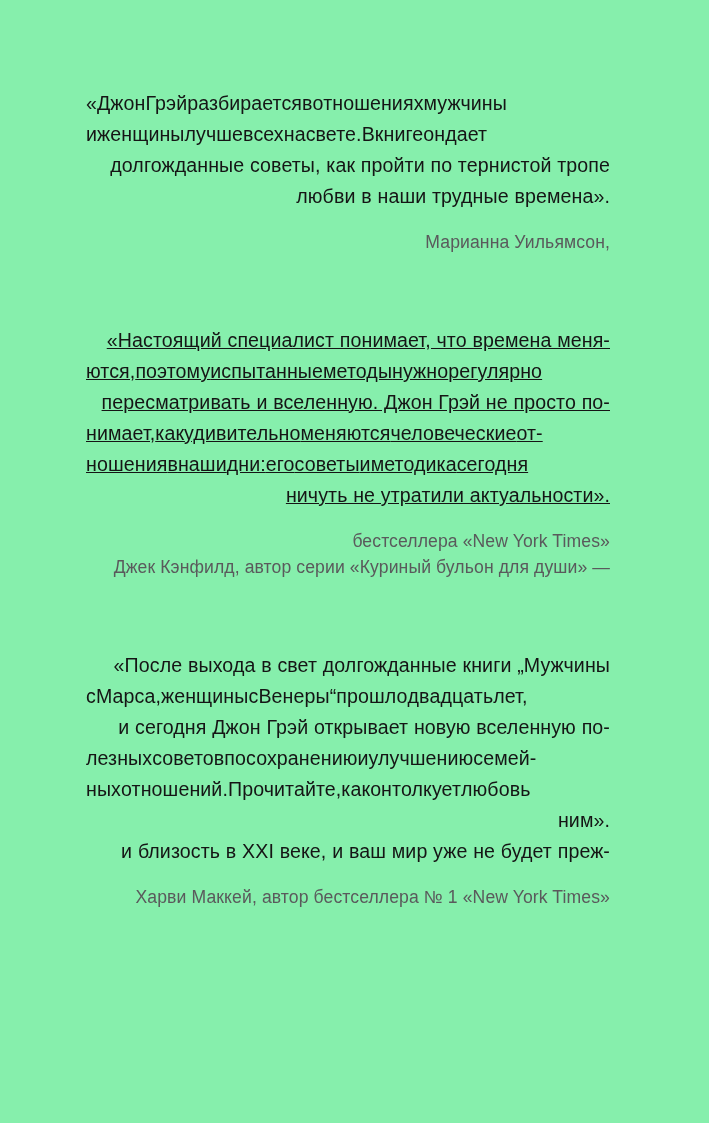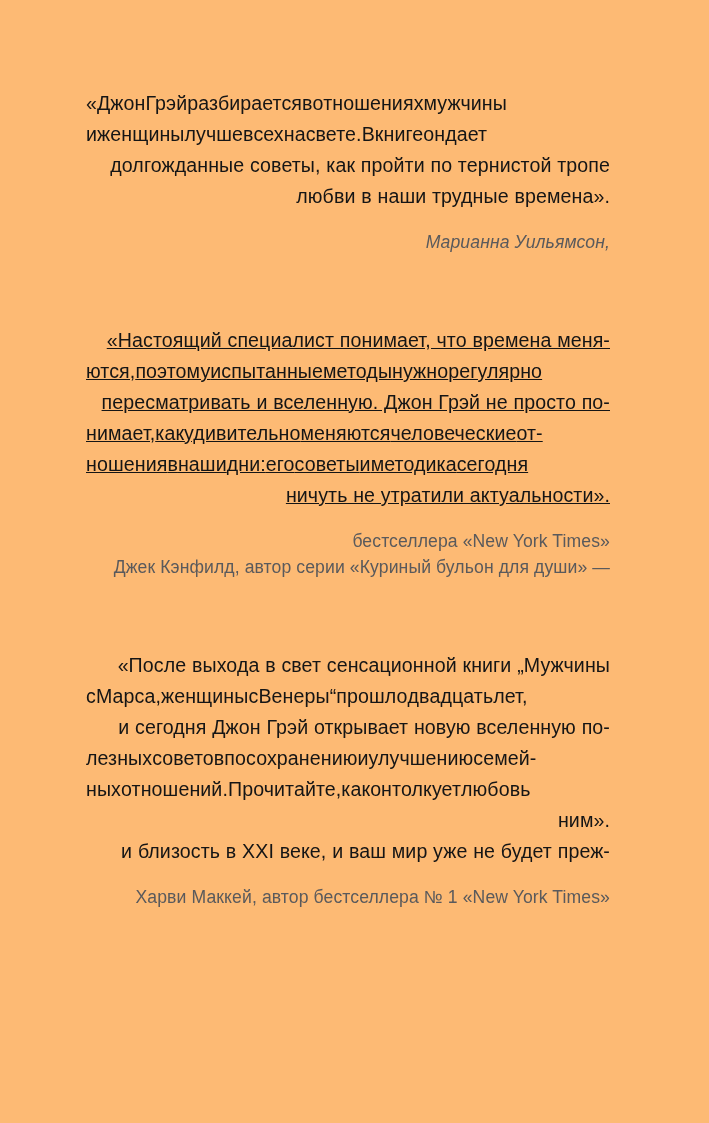--- a/index.html
+++ b/index.html
@@ -69,31 +69,31 @@
     text-align: right;
     letter-spacing: 0.1px;
   }
   .attribution .attr-line {
     display: block;
   }
 </style>
 </head>
 <body>
 
-<div class="page" style="background: #fdba74;">
+<div class="page" style="background: #86efac;">
   <div class="content">
 
     <div class="quote-block">
       <div class="quote-body" style="color: rgb(21, 21, 21);">
         <span class="jline">«Джон<span class="gap" style="display: inline-block; width: 0px;"> </span>Грэй<span class="gap" style="display: inline-block; width: 0px;"> </span>разбирается<span class="gap" style="display: inline-block; width: 0px;"> </span>в<span class="gap" style="display: inline-block; width: 0px;"> </span>отношениях<span class="gap" style="display: inline-block; width: 0px;"> </span>мужчины</span>
         <span class="jline">и<span class="gap" style="display: inline-block; width: 0px;"> </span>женщины<span class="gap" style="display: inline-block; width: 0px;"> </span>лучше<span class="gap" style="display: inline-block; width: 0px;"> </span>всех<span class="gap" style="display: inline-block; width: 0px;"> </span>на<span class="gap" style="display: inline-block; width: 0px;"> </span>свете.<span class="gap" style="display: inline-block; width: 0px;"> </span>В<span class="gap" style="display: inline-block; width: 0px;"> </span>книге<span class="gap" style="display: inline-block; width: 0px;"> </span>он<span class="gap" style="display: inline-block; width: 0px;"> </span>дает</span>
         <span class="jline-loose">долгожданные советы, как пройти по тернистой тропе</span>
         <span class="jline-loose last-line">любви в наши трудные времена».</span>
       </div>
-      <div class="attribution" style="color: rgb(90, 90, 92); font-style: italic;">
+      <div class="attribution" style="color: rgb(90, 90, 92);">
         <span class="attr-line">Марианна Уильямсон,</span>
       </div>
     </div>
 
     <div class="quote-block">
       <div class="quote-body" style="color: rgb(21, 21, 21); text-decoration: underline;">
         <span class="jline-loose">«Настоящий специалист понимает, что времена меня-</span>
         <span class="jline">ются,<span class="gap" style="display: inline-block; width: 0px;"> </span>поэтому<span class="gap" style="display: inline-block; width: 0px;"> </span>испытанные<span class="gap" style="display: inline-block; width: 0px;"> </span>методы<span class="gap" style="display: inline-block; width: 0px;"> </span>нужно<span class="gap" style="display: inline-block; width: 0px;"> </span>регулярно</span>
         <span class="jline-loose">пересматривать и вселенную. Джон Грэй не просто по-</span>
         <span class="jline">нимает,<span class="gap" style="display: inline-block; width: 0px;"> </span>как<span class="gap" style="display: inline-block; width: 0px;"> </span>удивительно<span class="gap" style="display: inline-block; width: 0px;"> </span>меняются<span class="gap" style="display: inline-block; width: 0px;"> </span>человеческие<span class="gap" style="display: inline-block; width: 0px;"> </span>от-</span>
@@ -101,21 +101,21 @@
         <span class="jline-loose last-line">ничуть не утратили актуальности».</span>
       </div>
       <div class="attribution" style="color: rgb(90, 90, 92);">
         <span class="attr-line">бестселлера «New York Times»</span>
         <span class="attr-line">Джек Кэнфилд, автор серии «Куриный бульон для души» —</span>
       </div>
     </div>
 
     <div class="quote-block">
       <div class="quote-body" style="color: rgb(21, 21, 21);">
-        <span class="jline-loose">«После выхода в свет сенсационной книги „Мужчины</span>
+        <span class="jline-loose">«После выхода в свет долгожданные книги „Мужчины</span>
         <span class="jline">с<span class="gap" style="display: inline-block; width: 0px;"> </span>Марса,<span class="gap" style="display: inline-block; width: 0px;"> </span>женщины<span class="gap" style="display: inline-block; width: 0px;"> </span>с<span class="gap" style="display: inline-block; width: 0px;"> </span>Венеры“<span class="gap" style="display: inline-block; width: 0px;"> </span>прошло<span class="gap" style="display: inline-block; width: 0px;"> </span>двадцать<span class="gap" style="display: inline-block; width: 0px;"> </span>лет,</span>
         <span class="jline-loose">и сегодня Джон Грэй открывает новую вселенную по-</span>
         <span class="jline">лезных<span class="gap" style="display: inline-block; width: 0px;"> </span>советов<span class="gap" style="display: inline-block; width: 0px;"> </span>по<span class="gap" style="display: inline-block; width: 0px;"> </span>сохранению<span class="gap" style="display: inline-block; width: 0px;"> </span>и<span class="gap" style="display: inline-block; width: 0px;"> </span>улучшению<span class="gap" style="display: inline-block; width: 0px;"> </span>семей-</span>
         <span class="jline">ных<span class="gap" style="display: inline-block; width: 0px;"> </span>отношений.<span class="gap" style="display: inline-block; width: 0px;"> </span>Прочитайте,<span class="gap" style="display: inline-block; width: 0px;"> </span>как<span class="gap" style="display: inline-block; width: 0px;"> </span>он<span class="gap" style="display: inline-block; width: 0px;"> </span>толкует<span class="gap" style="display: inline-block; width: 0px;"> </span>любовь</span>
         <span class="jline-loose last-line">ним».</span>
         <span class="jline-loose">и близость в XXI веке, и ваш мир уже не будет преж-</span>
       </div>
       <div class="attribution" style="color: rgb(90, 90, 92);">
         <span class="attr-line">Харви Маккей, автор бестселлера № 1 «New York Times»</span>
       </div>

